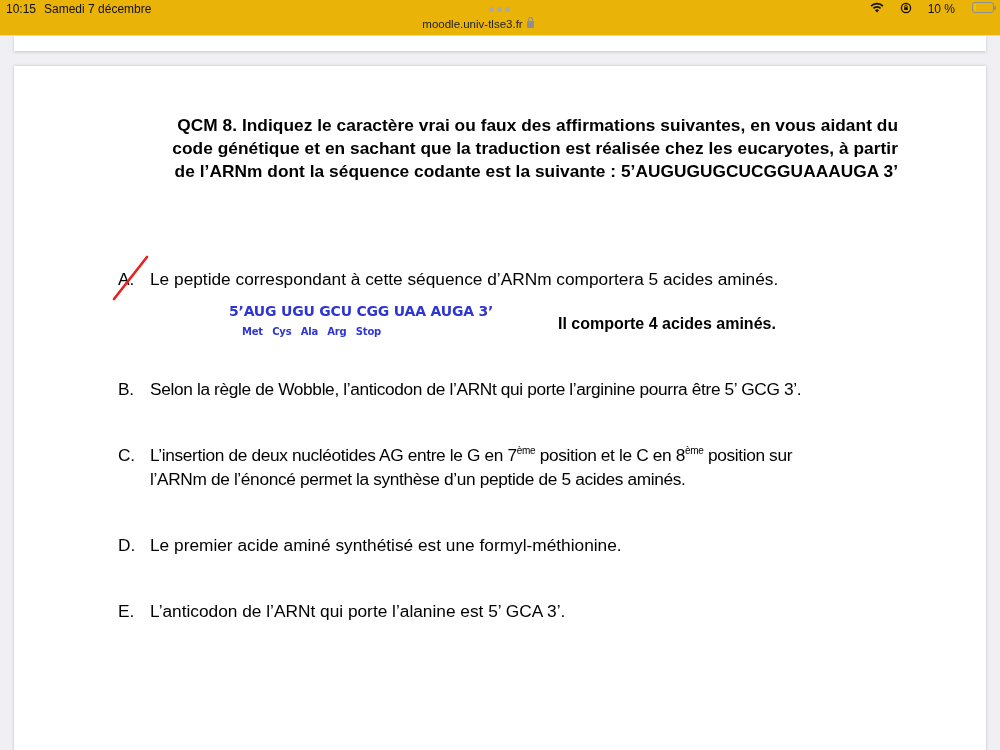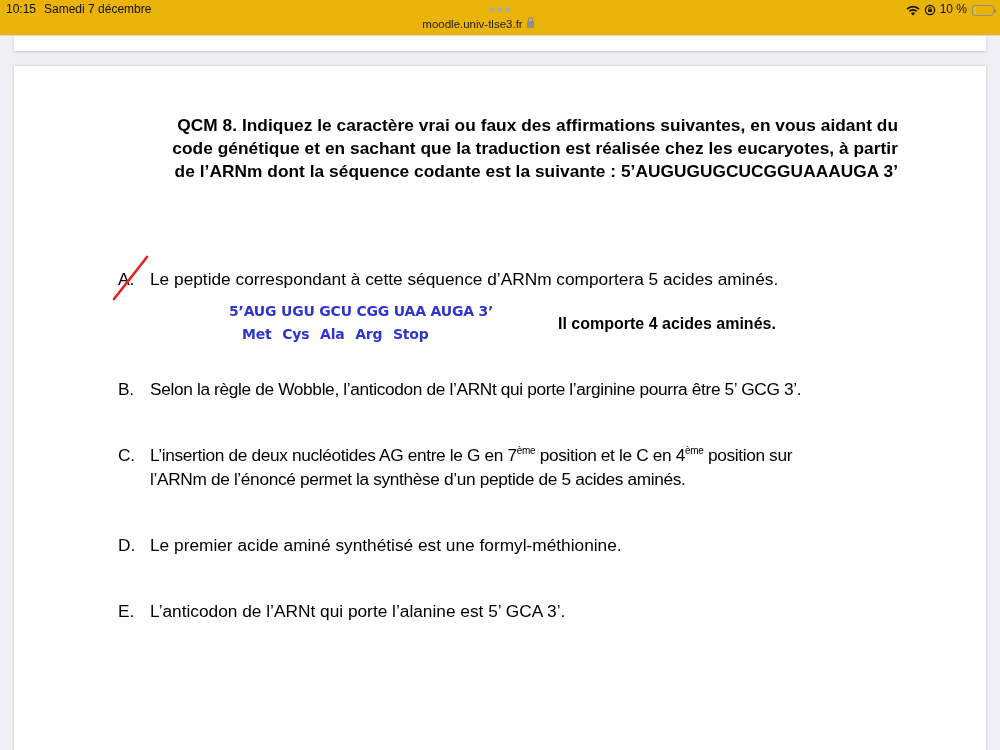--- a/index.html
+++ b/index.html
@@ -40,21 +40,21 @@
       display: inline-block; width: 7px; height: 7px; background: #8e8e93;
       border-radius: 1px; margin-left: 4px; position: relative; top: 0px;
     }
     .url .lock::before {
       content: ""; position: absolute; left: 1px; top: -4px; width: 5px; height: 5px;
       border: 1.3px solid #8e8e93; border-bottom: none; border-radius: 3px 3px 0 0;
       box-sizing: border-box;
     }
     .status-right {
       position: absolute; right: 6px; top: 2px;
-      display: flex; align-items: flex-end; gap: 4px;
+      display: flex; align-items: flex-start; gap: 16px;
       font-size: 12px; color: #111;
     }
     .wifi { width: 14px; height: 11px; display: inline-block; }
     .rot { width: 12px; height: 12px; display: inline-block; }
     .battery {
       width: 22px; height: 11px; border: 1px solid #8e8e93; border-radius: 3px;
       position: relative; display: inline-block; margin-left: 1px;
     }
     .battery::after {
       content: ""; position: absolute; right: -3px; top: 3px; width: 2px; height: 4px;
@@ -96,21 +96,21 @@
     .strike {
       position: absolute; left: 97px; top: 189px; width: 40px; height: 48px;
     }
 
     .blue {
       position: absolute; color: #2e35d1; font-weight: bold;
       font-family: "DejaVu Sans", sans-serif;
       white-space: nowrap;
     }
     .seq { left: 215px; top: 237px; font-size: 14px; letter-spacing: -0.2px; }
-    .aa { left: 228px; top: 260px; font-size: 14px; word-spacing: 6px; letter-spacing: -0.2px; }
+    .aa { left: 228px; top: 260px; font-size: 10px; word-spacing: 6px; letter-spacing: -0.2px; }
     .note {
       position: absolute; left: 544px; top: 249px; font-size: 16px;
       color: #000000; font-weight: bold; font-family: "Liberation Sans", sans-serif;
       white-space: nowrap;
     }
   </style>
 </head>
 <body>
 
 <div class="topbar">
@@ -165,21 +165,21 @@
   <div class="blue aa">Met Cys Ala Arg Stop</div>
   <div class="note">Il comporte 4 acides aminés.</div>
 
   <div class="item condensed" style="top:311px;">
     <span class="letter">B.</span>
     <span class="text">Selon la règle de Wobble, l’anticodon de l’ARNt qui porte l’arginine pourra être 5’ GCG 3’.</span>
   </div>
 
   <div class="item condensed" style="top:377px;">
     <span class="letter">C.</span>
-    <span class="text"><span>L’insertion de deux nucléotides AG entre le G en 7</span><sup>ème</sup><span> position et le C en 4</span><sup>ème</sup><span> position sur</span></span>
+    <span class="text"><span>L’insertion de deux nucléotides AG entre le G en 7</span><sup>ème</sup><span> position et le C en 8</span><sup>ème</sup><span> position sur</span></span>
     <span class="text" style="top:24px;">l’ARNm de l’énoncé permet la synthèse d’un peptide de 5 acides aminés.</span>
   </div>
 
   <div class="item" style="top:467px;">
     <span class="letter">D.</span>
     <span class="text">Le premier acide aminé synthétisé est une formyl-méthionine.</span>
   </div>
 
   <div class="item" style="top:533px;">
     <span class="letter">E.</span>

